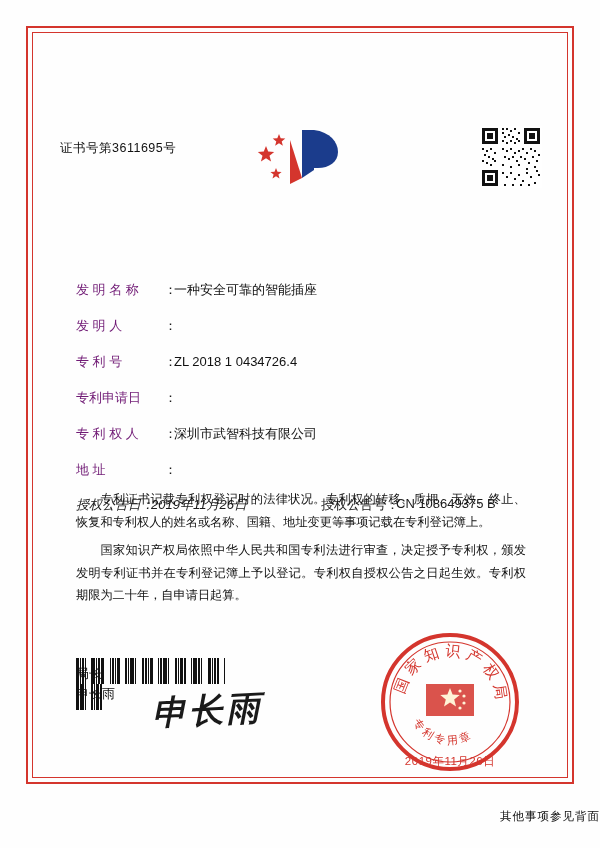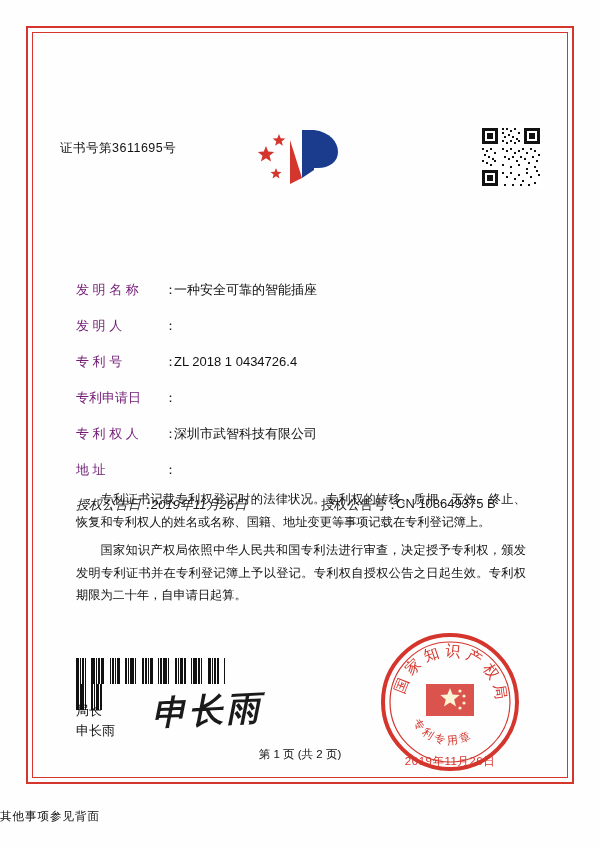--- a/index.html
+++ b/index.html
@@ -161,21 +161,21 @@
     display: inline-block;
     background: #111;
     height: 100%;
     margin-right: 1px;
     vertical-align: top;
   }
 
   .director {
     position: absolute;
     left: 44px;
-    top: 633px;
+    top: 596px;
     font-size: 13px;
     line-height: 1.55;
     color: #111;
   }
 
   .signature {
     position: absolute;
     left: 120px;
     top: 620px;
     font-family: "DejaVu Serif", "Liberation Serif", serif;
@@ -214,21 +214,21 @@
     text-align: center;
     font-size: 11.5px;
     color: #111;
   }
 
   .footer-note {
     position: absolute;
     left: 0;
     right: 0;
     bottom: 24px;
-    text-align: left;
+    text-align: right;
     font-size: 11.5px;
     color: #111;
     letter-spacing: 1px;
   }
 </style>
 </head>
 <body>
 
 <div class="page">
 
@@ -427,19 +427,18 @@
           <circle cx="10" cy="-9" r="1.6" fill="#fff3d6"></circle>
           <circle cx="14" cy="-4" r="1.6" fill="#fff3d6"></circle>
           <circle cx="14" cy="3" r="1.6" fill="#fff3d6"></circle>
           <circle cx="10" cy="8" r="1.6" fill="#fff3d6"></circle>
         </g>
       </svg>
     </div>
 
     <div class="seal-date">2019年11月26日</div>
 
-    <div class="page-no">第 1 页 (共 2 页)</div>
 
   </div>
 
   <div class="footer-note">其他事项参见背面</div>
 
 </div>
 
 </body></html>

